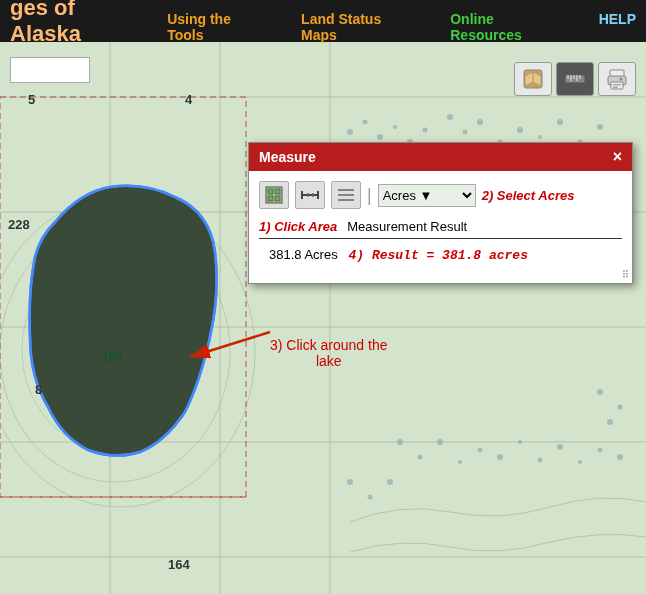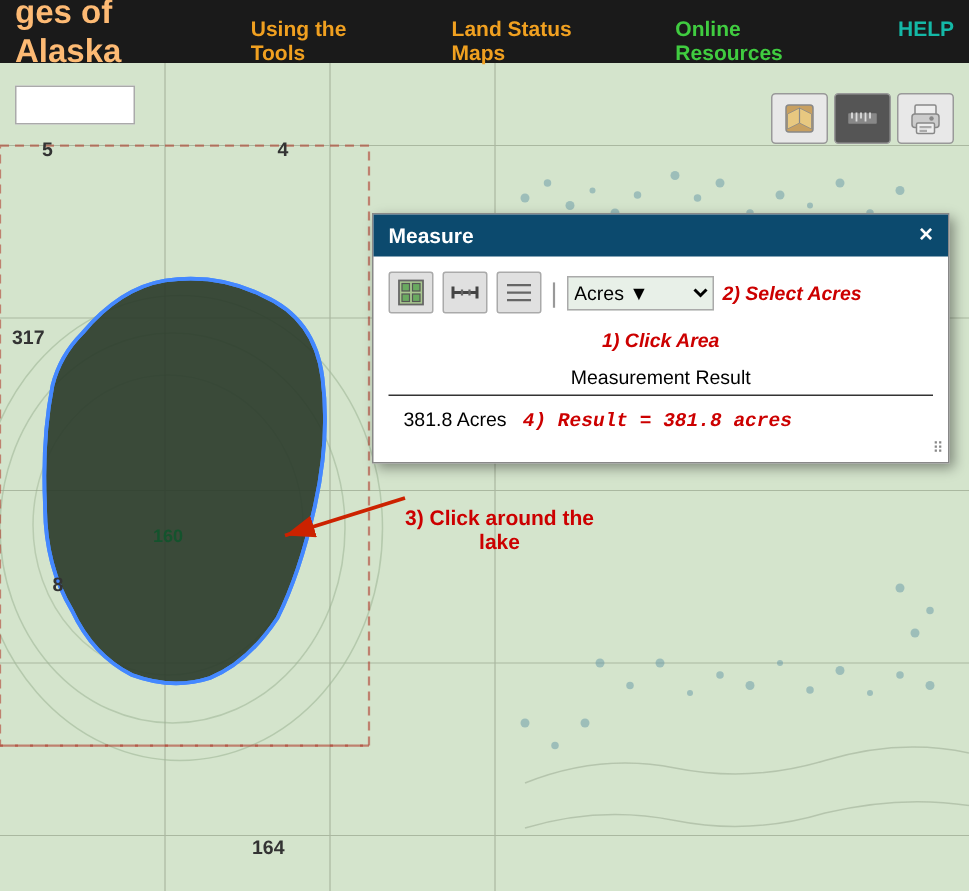--- a/index.html
+++ b/index.html
@@ -108,38 +108,38 @@
     }
 
     
     #step3-label {
       position: absolute;
       top: 295px;
       left: 270px;
       z-index: 15;
       color: #cc0000;
       font-size: 14px;
-      font-weight: bold;
+      font-weight: normal;
       text-align: center;
       pointer-events: none;
     }
 
     
     #measure-panel {
       position: absolute;
       top: 100px;
       left: 248px;
       width: 385px;
       background: #fff;
       border: 1px solid #888;
       box-shadow: 3px 3px 8px rgba(0,0,0,0.4);
       z-index: 30;
     }
     #measure-panel-header {
-      background: #0c4a6e;
+      background: #b91c1c;
       color: #fff;
       padding: 6px 10px;
       font-size: 14px;
       font-weight: bold;
       display: flex;
       justify-content: space-between;
       align-items: center;
     }
     #measure-panel-header .close-btn {
       cursor: pointer;
@@ -190,21 +190,20 @@
     .step2-label {
       color: #cc0000;
       text-align: right;
     }
     #result-header-row {
       display: flex;
       align-items: center;
       gap: 10px;
       border-bottom: 1px solid #333;
       padding-bottom: 4px;
-      flex-direction: column;
     }
     .result-header-label {
       color: #000;
       font-size: 13px;
       font-weight: normal;
     }
     #result-value-row {
       padding: 8px 0 0 10px;
       font-size: 13px;
       color: #000;
@@ -230,21 +229,21 @@
   </style>
 </head>
 <body>
 
 <div id="header">
   <span class="site-title">ges of Alaska</span>
   <nav>
     <a style="color:#f0a020">Using the Tools</a>
     <a style="color:#f0a020">Land Status Maps</a>
     <a style="color:#40cc40">Online Resources</a>
-    <a style="color:#14b8a6">HELP</a>
+    <a style="color:#7dd3fc">HELP</a>
   </nav>
 </div>
 
 <div id="map-container">
 
   <svg id="topo-bg" xmlns="http://www.w3.org/2000/svg">
 
     <rect width="646" height="552" fill="#d4e4cc"></rect>
 
     <line x1="0" y1="55" x2="646" y2="55" stroke="#aab8a0" stroke-width="0.8"></line>
@@ -317,21 +316,21 @@
   <svg id="lake-svg" xmlns="http://www.w3.org/2000/svg">
 
     <path d="M 55,180 Q 80,150 110,145 Q 145,140 175,155 Q 210,170 215,210 Q 220,250 210,295 Q 200,340 185,370 Q 165,400 140,410 Q 115,418 88,408 Q 62,395 48,365 Q 30,335 30,295 Q 28,250 35,215 Q 40,195 55,180 Z" fill="#2a3a2a" stroke="#4488ff" stroke-width="2.5" opacity="0.9"></path>
 
     <path d="M 55,180 Q 80,150 110,145 Q 145,140 175,155 Q 210,170 215,210 Q 220,250 210,295 Q 200,340 185,370 Q 165,400 140,410 Q 115,418 88,408 Q 62,395 48,365 Q 30,335 30,295 Q 28,250 35,215 Q 40,195 55,180 Z" fill="none" stroke="#4488ff" stroke-width="2.5"></path>
   </svg>
 
   <div class="map-number" style="top:50px; left:28px">5</div>
   <div class="map-number" style="top:50px; left:185px">4</div>
   <div class="map-number" style="top:340px; left:35px">8</div>
-  <div class="map-number" style="top:175px; left:8px">317</div>
+  <div class="map-number" style="top:175px; left:8px">228</div>
   <div class="map-number" style="top:308px; left:102px; color:#14532d; font-size:12px">160</div>
   <div class="map-number" style="top:515px; left:168px">164</div>
 
   <div id="search-box">
     <input type="text" placeholder="" style="">
   </div>
 
   <div id="map-toolbar">
     <div class="toolbar-btn" title="Identify">
 

